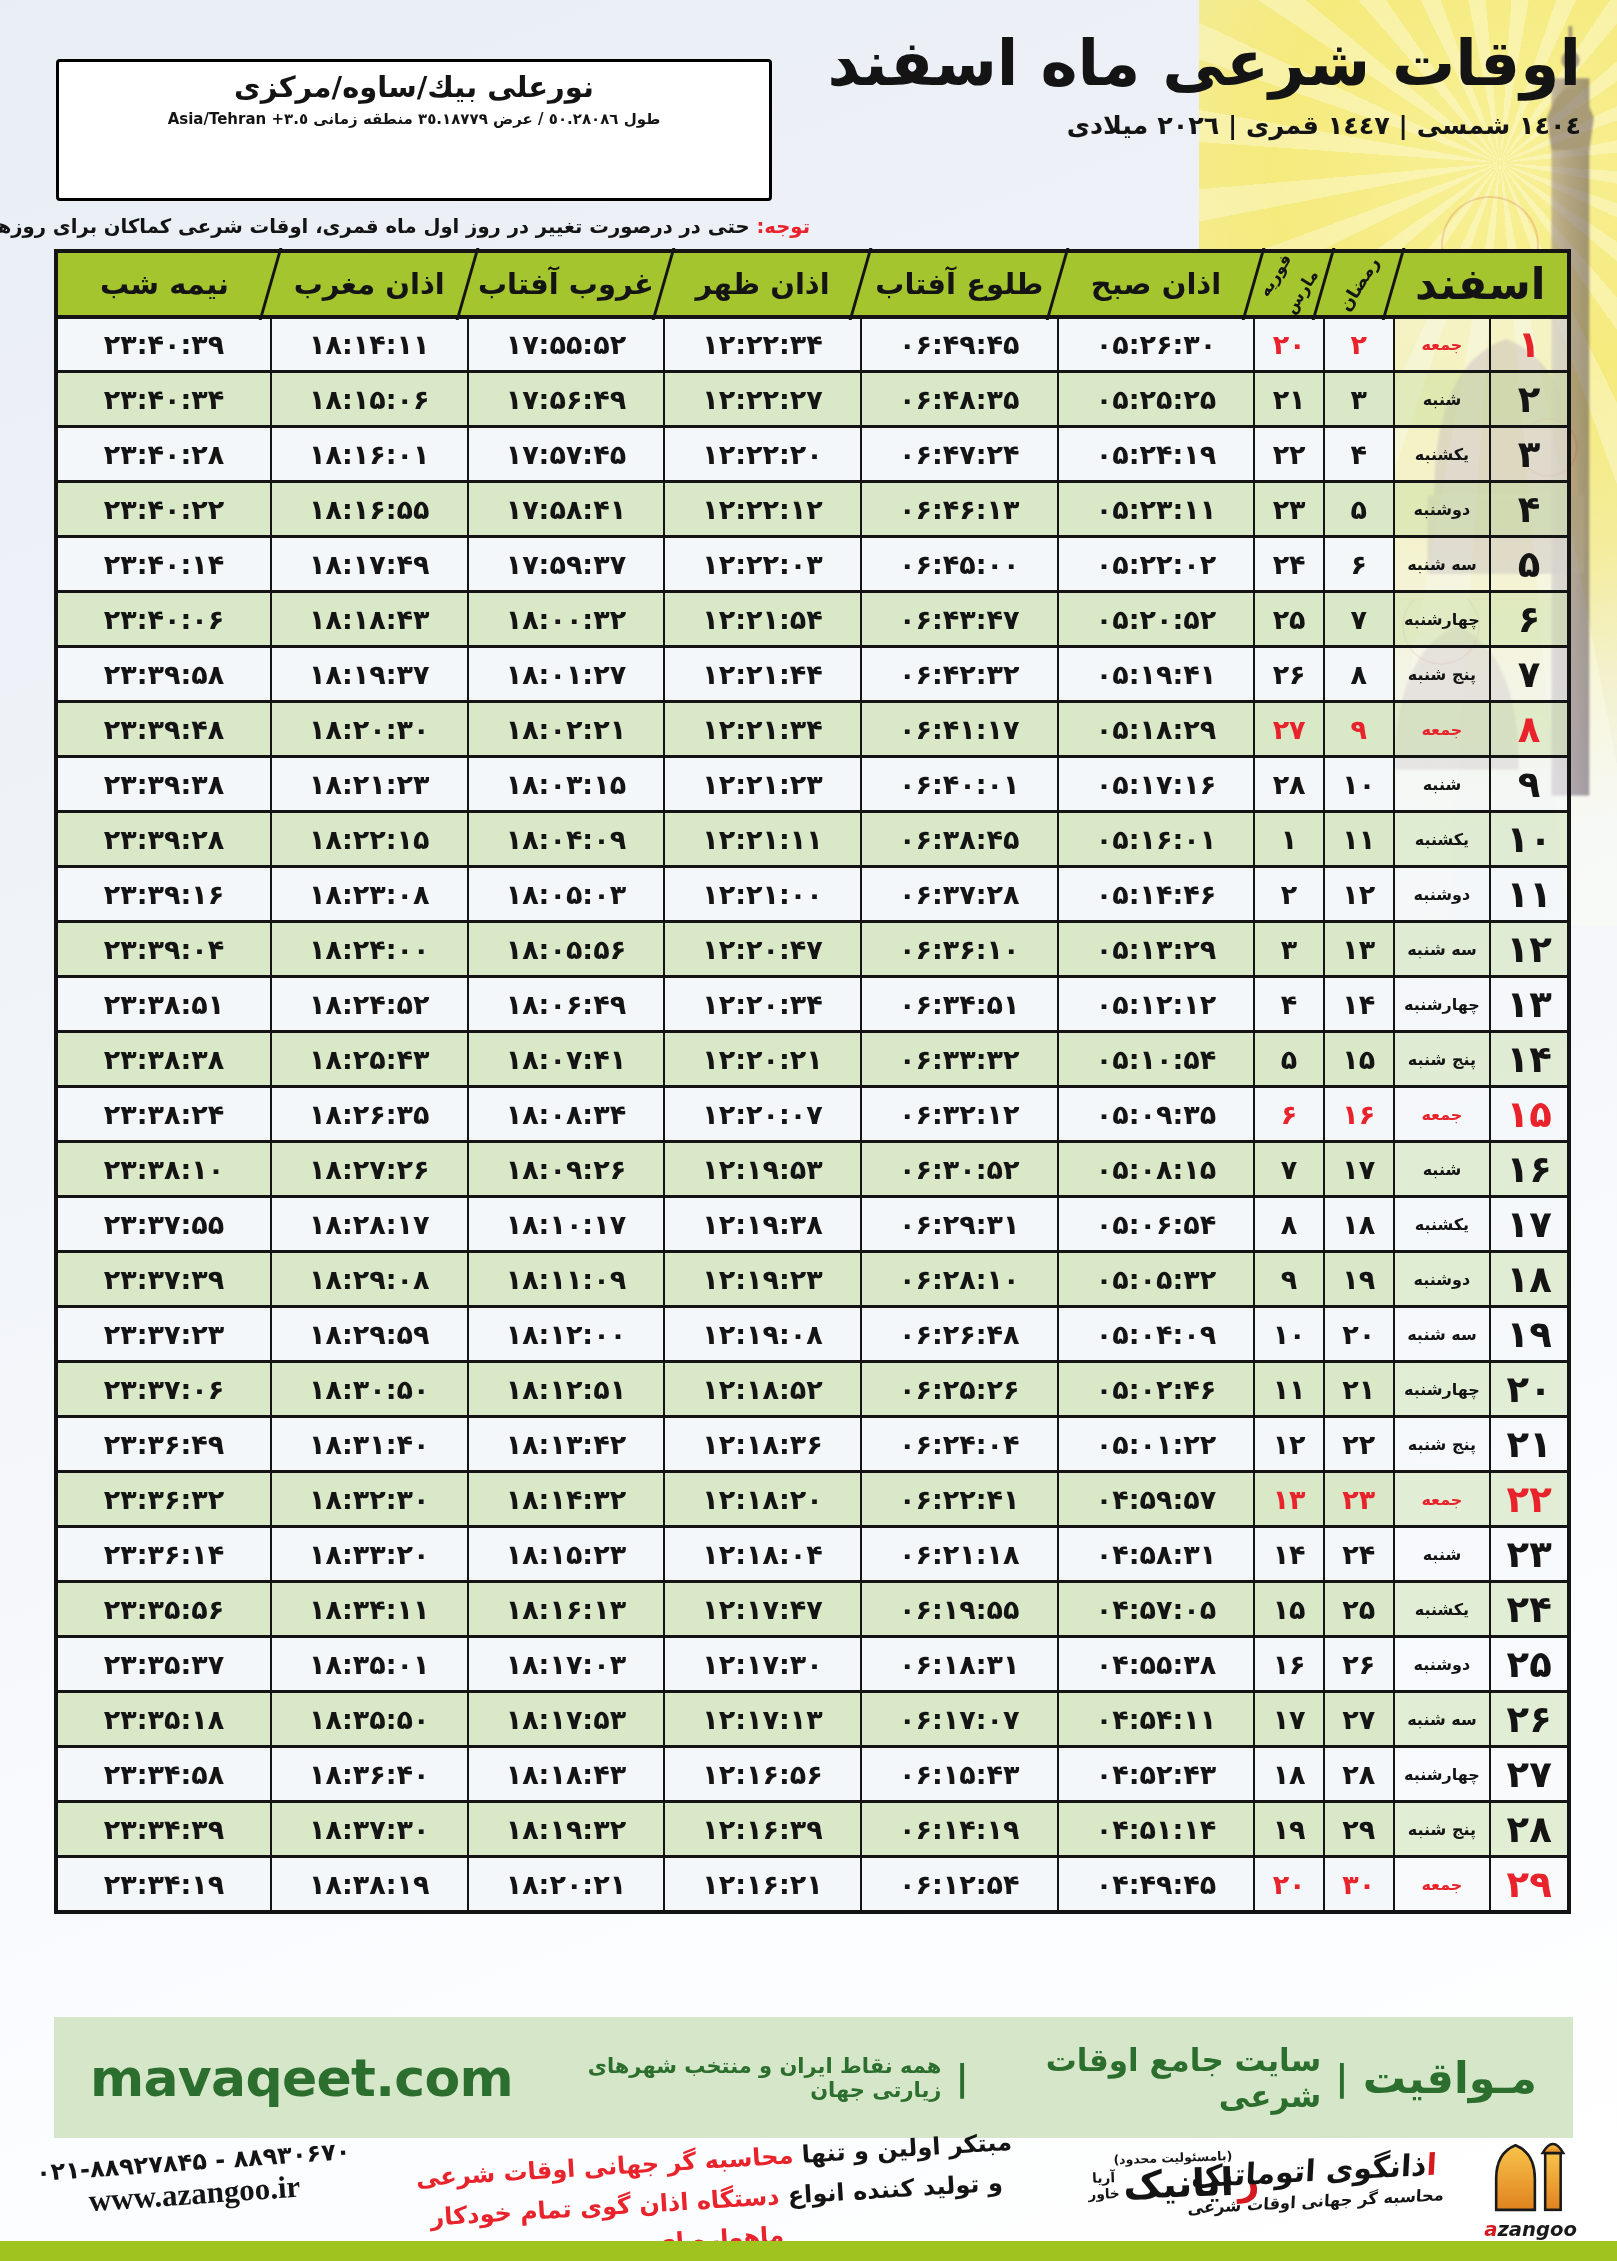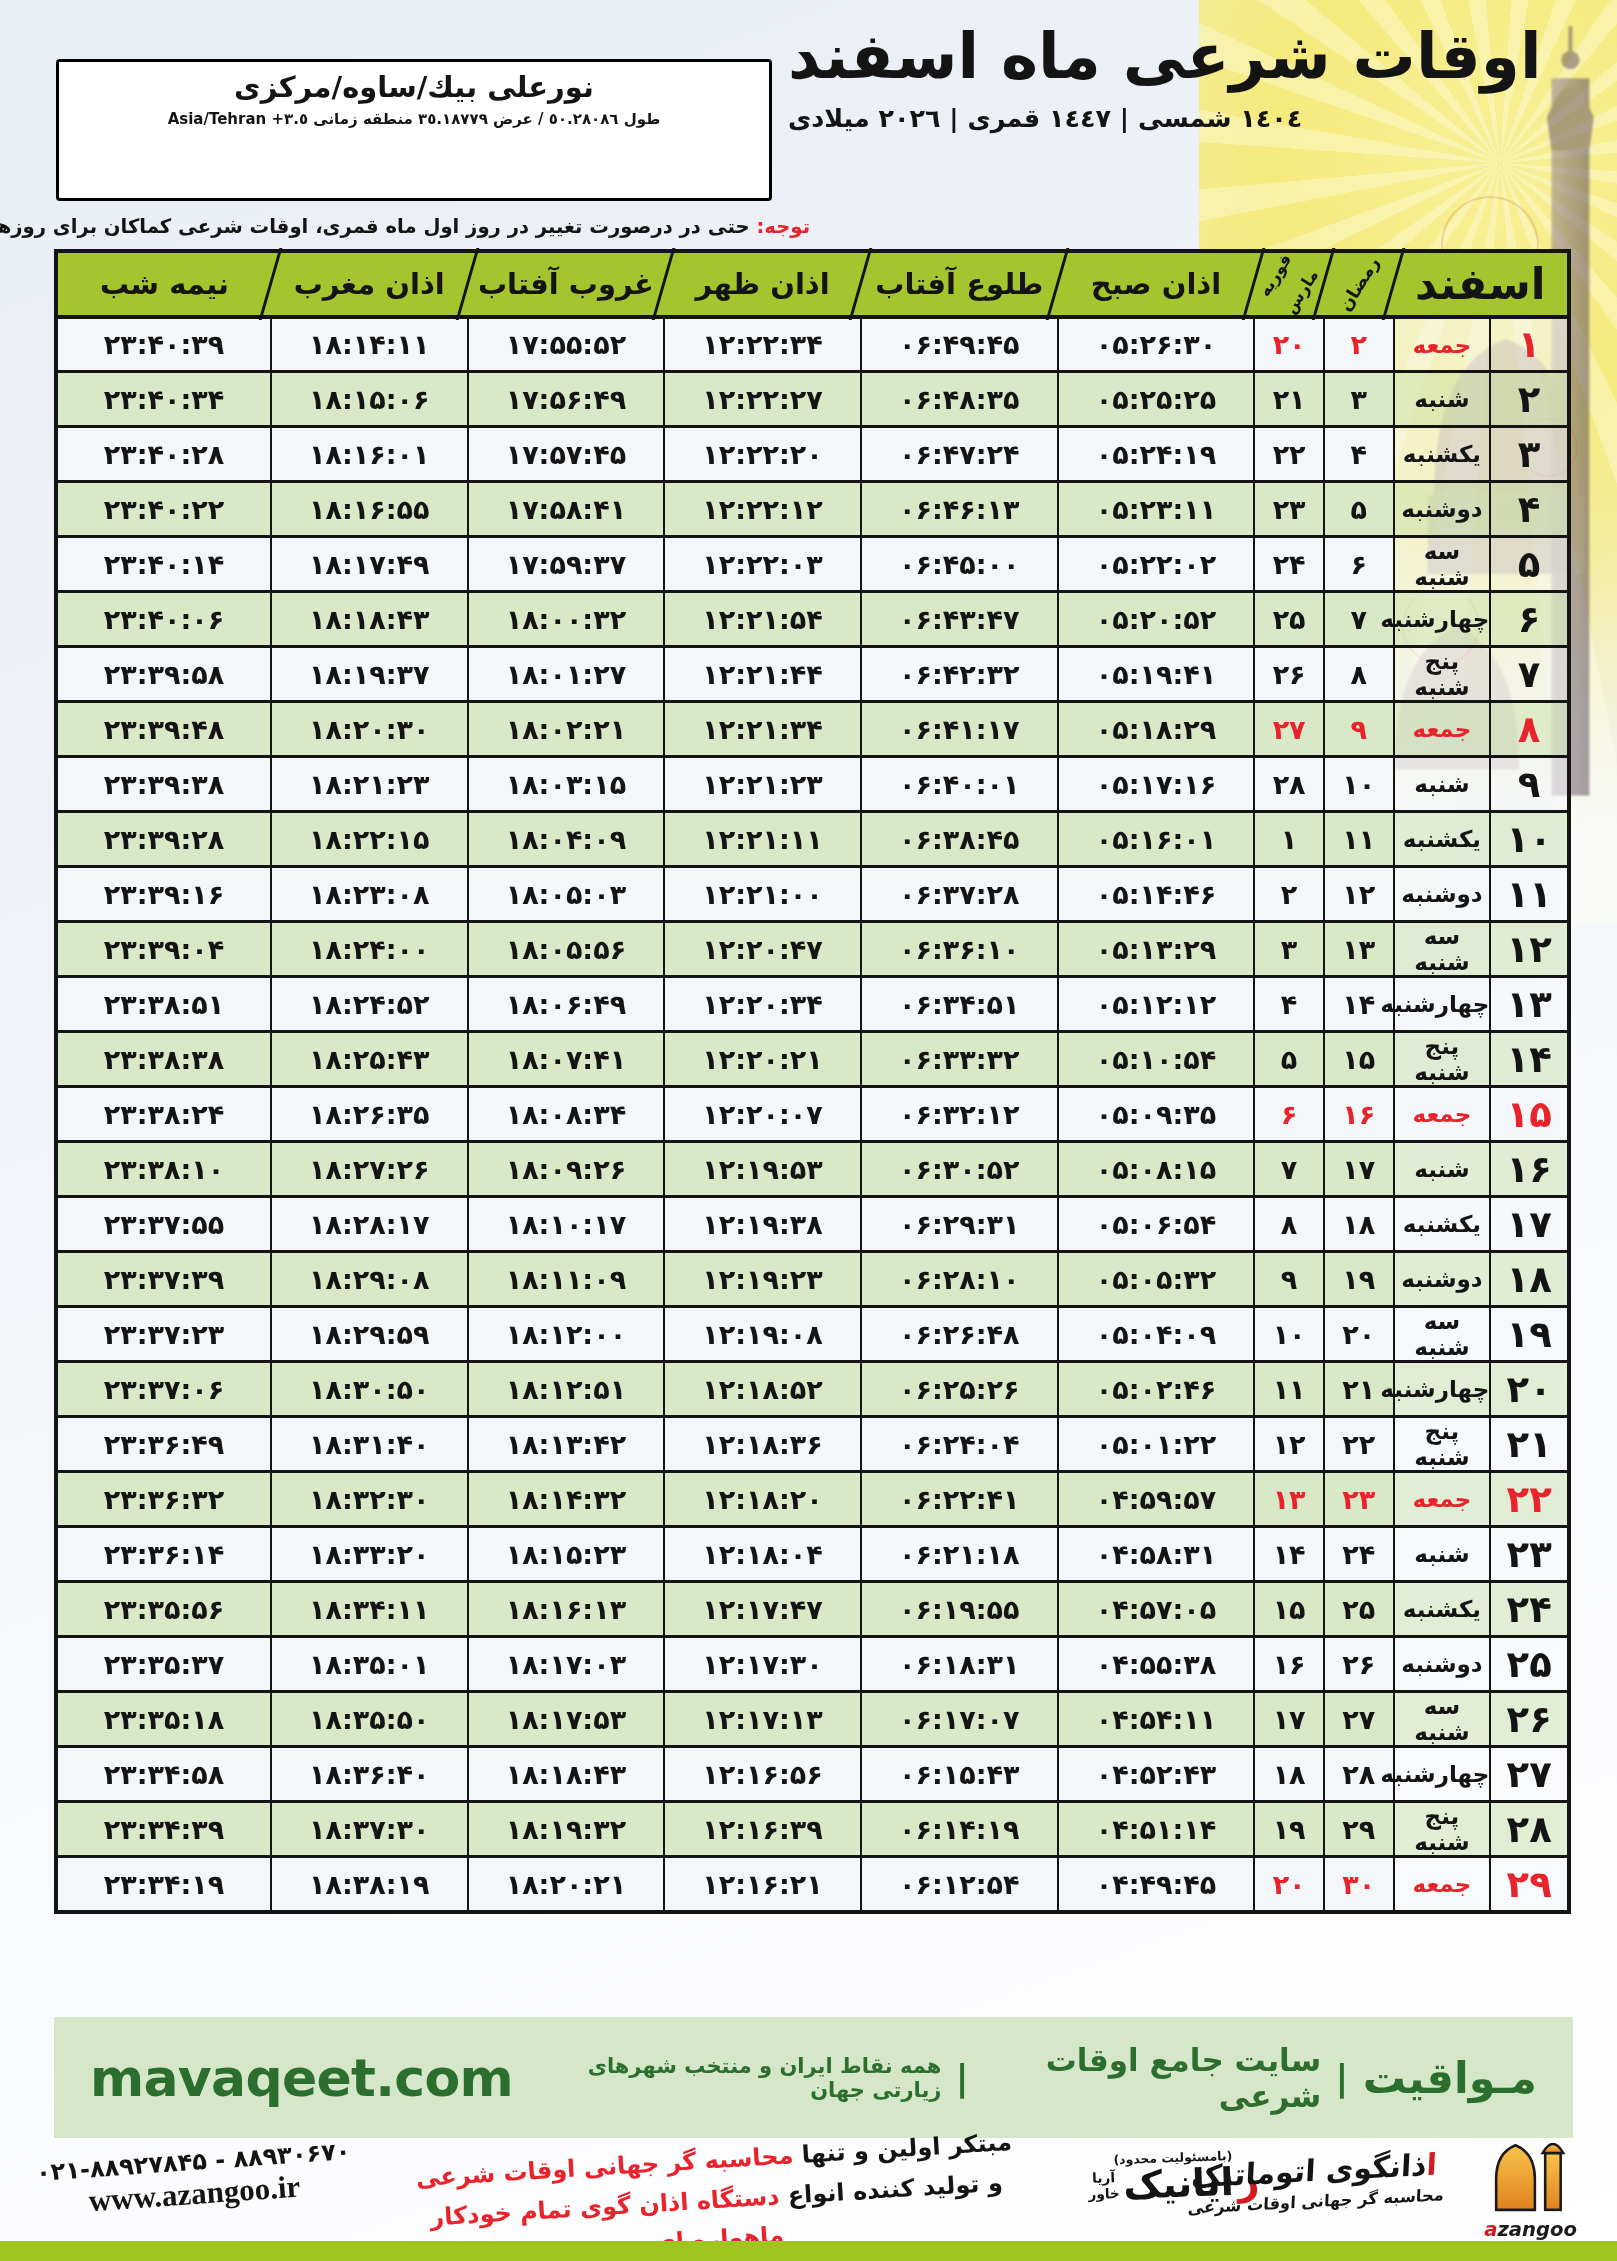--- a/index.html
+++ b/index.html
@@ -23,21 +23,21 @@
   .sw1{width:98px;height:98px;right:78px;top:196px;border-bottom-color:transparent;}
   .sw2{width:59px;height:59px;right:39px;top:418px;border-left-color:transparent;}
   .sw3{width:78px;height:78px;right:137px;top:587px;border-top-color:transparent;}
   
   .loc-box{position:absolute;left:57px;top:59px;width:716px;height:142px;background:#fff;
            border:3.3px solid #000;border-radius:3.9px;text-align:center;padding-top:6.5px;z-index:3;}
   .loc-name{font-size:38px;font-weight:bold;line-height:1.15;}
   .loc-region{font-size:29px;font-weight:bold;line-height:1.25;}
   .loc-coords{font-size:15px;font-weight:bold;margin-top:5.2px;}
   .ltr{direction:ltr;unicode-bidi:embed;display:inline-block;}
-  .title-block{position:absolute;left:789px;right:36px;top:18px;text-align:left;z-index:3;}
+  .title-block{position:absolute;left:789px;right:36px;top:25px;text-align:right;z-index:3;}
   .main-title{font-size:63px;font-weight:bold;line-height:1.25;}
   .sub-title{font-size:29px;font-weight:bold;line-height:1.25;margin-top:2.6px;}
   .date-line{font-size:25.4px;font-weight:bold;margin-top:6.5px;}
   .notice{position:absolute;left:57px;top:215px;width:754px;text-align:right;
           font-size:19.6px;font-weight:bold;z-index:3;white-space:nowrap;}
   .notice .red{color:var(--red);}
   
   .times-table{position:absolute;left:55px;top:249px;width:1517px;border-collapse:collapse;
                table-layout:fixed;z-index:2;border:4.6px solid var(--ink);}
   .times-table thead th{background:var(--green);height:63px;border-bottom:4.6px solid var(--ink);
@@ -49,21 +49,21 @@
   .rot{display:inline-block;transform:rotate(-58deg);font-size:17.6px;font-weight:bold;white-space:nowrap;}
   .rot2{display:inline-block;transform:rotate(-58deg);font-size:16.3px;font-weight:bold;
         line-height:1.9;white-space:nowrap;text-align:center;}
   .times-table td{border:2px solid var(--ink);border-top-width:3.9px;border-bottom-width:3.9px;
         height:55px;text-align:center;vertical-align:middle;font-weight:bold;}
   .row-white td{background:var(--row-white);}
   .row-green td{background:var(--row-green);}
   .row-white td.c-day,.row-white td.c-week{background:rgba(244,247,250,.55);}
   .row-green td.c-day,.row-green td.c-week{background:rgba(215,231,196,.72);}
   .c-day{font-size:37px;}
-  .c-week{font-size:23px;}
+  .c-week{font-size:16px;}
   .c-small{font-size:27px;}
   .c-time{font-size:27px;direction:ltr;letter-spacing:0.7px;}
   tr.friday .c-day,tr.friday .c-week,tr.friday .c-small{color:var(--red);}
   
   .mv-bar{position:absolute;left:55px;right:44px;top:2017px;height:121px;background:var(--bar-green);
           display:flex;align-items:center;justify-content:space-between;padding:0 36px;z-index:3;}
   .mv-fa{display:flex;align-items:center;color:var(--deep-green);gap:14.4px;}
   .mv-brand{font-size:43px;font-weight:bold;}
   .mv-sep{font-size:35px;font-weight:bold;}
   .mv-desc{font-size:31px;font-weight:bold;}

